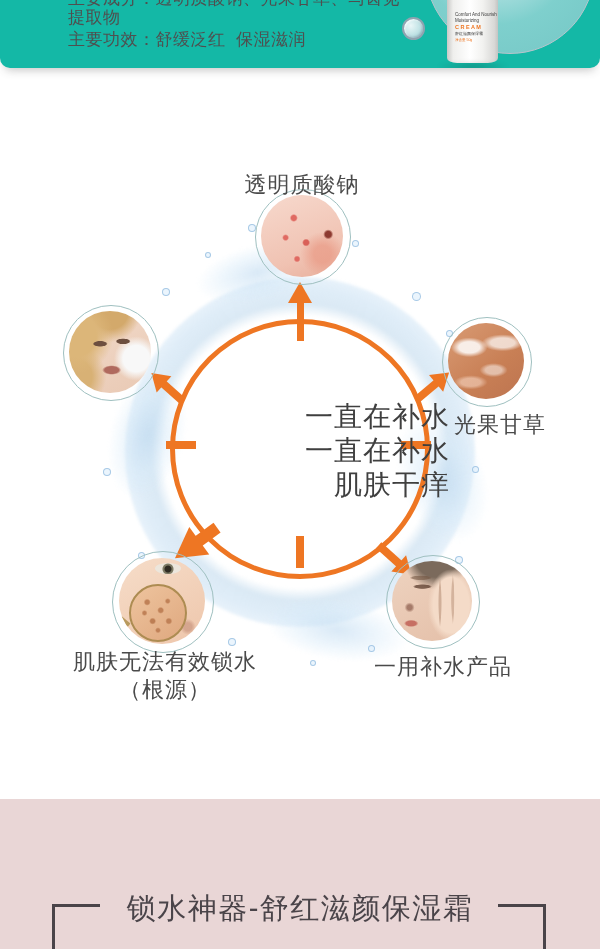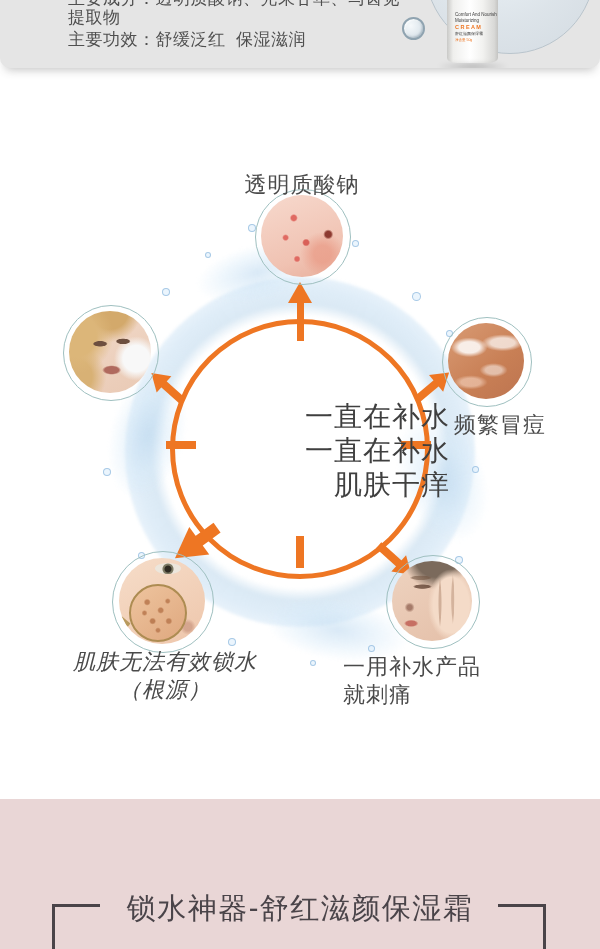--- a/index.html
+++ b/index.html
@@ -1,20 +1,20 @@
 <!DOCTYPE html>
 <html><head>
 <meta charset="utf-8">
 <style>
   html,body{margin:0;padding:0;background:#fff;}
   #stage{position:relative;width:600px;height:949px;overflow:hidden;background:#fff;
          font-family:"Liberation Sans","DejaVu Sans",sans-serif;color:#4a4a4a;}
   .abs{position:absolute;}
   
-  #card{position:absolute;left:0;top:0;width:600px;height:68px;background:#e5e5e5;overflow:hidden;
+  #card{position:absolute;left:0;top:0;width:600px;height:68px;background:#14b8a6;overflow:hidden;
         border-radius:0 0 10px 10px;box-shadow:0 7px 10px -5px rgba(60,60,60,0.30);}
   .card-line{position:absolute;left:68px;font-size:17px;line-height:20px;color:#4f4f4f;letter-spacing:0.5px;white-space:pre;}
   #bubble-big{position:absolute;left:425px;top:-116px;width:168px;height:168px;border-radius:50%;
         border:1.5px solid #b9c4cc;
         background:radial-gradient(circle at 42% 35%, rgba(238,245,250,0.95), rgba(214,227,237,0.55) 55%, rgba(196,210,222,0.55));}
   #bubble-small{position:absolute;left:402px;top:17px;width:19px;height:19px;border-radius:50%;
         border:2px solid #8fa3b0;box-shadow:inset 1px 1px 2px rgba(255,255,255,0.9), inset -1px -1px 2px rgba(120,140,155,0.5);
         background:radial-gradient(circle at 35% 35%, rgba(246,250,252,0.95), rgba(203,218,229,0.75));}
   #bottle{position:absolute;left:447px;top:0;width:51px;height:63px;
         border-radius:0 0 10px 10px / 0 0 5px 5px;
@@ -183,28 +183,27 @@
       radial-gradient(ellipse 14px 3px at 36% 21%, rgba(110,80,60,0.55) 0 60%, rgba(110,80,60,0) 80%),
       radial-gradient(circle at 22% 58%, rgba(120,70,55,0.6) 0 2.5px, rgba(120,70,55,0) 5px),
       radial-gradient(ellipse 10px 5px at 24% 78%, rgba(190,90,80,0.8) 0 50%, rgba(190,90,80,0) 72%),
       radial-gradient(ellipse 2px 28px at 60% 52%, rgba(180,140,115,0.55) 0 60%, rgba(180,140,115,0) 90%),
       radial-gradient(ellipse 2px 28px at 76% 48%, rgba(180,140,115,0.5) 0 60%, rgba(180,140,115,0) 90%),
       radial-gradient(ellipse 30px 46px at 74% 55%, #f4dbc8 0 60%, rgba(244,219,200,0) 78%),
       radial-gradient(circle at 55% -6%, #7b6a5c 0 22%, rgba(123,106,92,0) 35%),
       linear-gradient(150deg,#eed3c0,#e4bfa8);"></div>
 
   <div class="plabel" style="left:222px;top:171px;width:160px;text-align:center;">透明质酸钠</div>
-  <div class="plabel" style="left:454px;top:411px;">频繁冒痘</div>
-  <div class="plabel" style="left:45px;top:648px;width:240px;text-align:center;font-style:italic;">
+  <div class="plabel" style="left:454px;top:411px;">光果甘草</div>
+  <div class="plabel" style="left:45px;top:648px;width:240px;text-align:center;">
     <div>肌肤无法有效锁水</div>
     <div>（根源）</div>
   </div>
-  <div class="plabel" style="left:343px;top:653px;width:200px;">
+  <div class="plabel" style="left:343px;top:653px;width:200px;text-align:center;">
     <div>一用补水产品</div>
-    <div>就刺痛</div>
   </div>
 
   <div id="footer">
     <div class="abs" style="left:0;top:0;width:600px;height:174px;background:#e9d6d6;"></div>
 
     <div class="brk" style="left:52px;top:105px;width:48px;height:3px;"></div>
     <div class="brk" style="left:498px;top:105px;width:48px;height:3px;"></div>
     <div class="brk" style="left:52px;top:105px;width:3px;height:57px;"></div>
     <div class="brk" style="left:543px;top:105px;width:3px;height:57px;"></div>
     <div class="brk" style="left:52px;top:159px;width:34px;height:3px;"></div>

